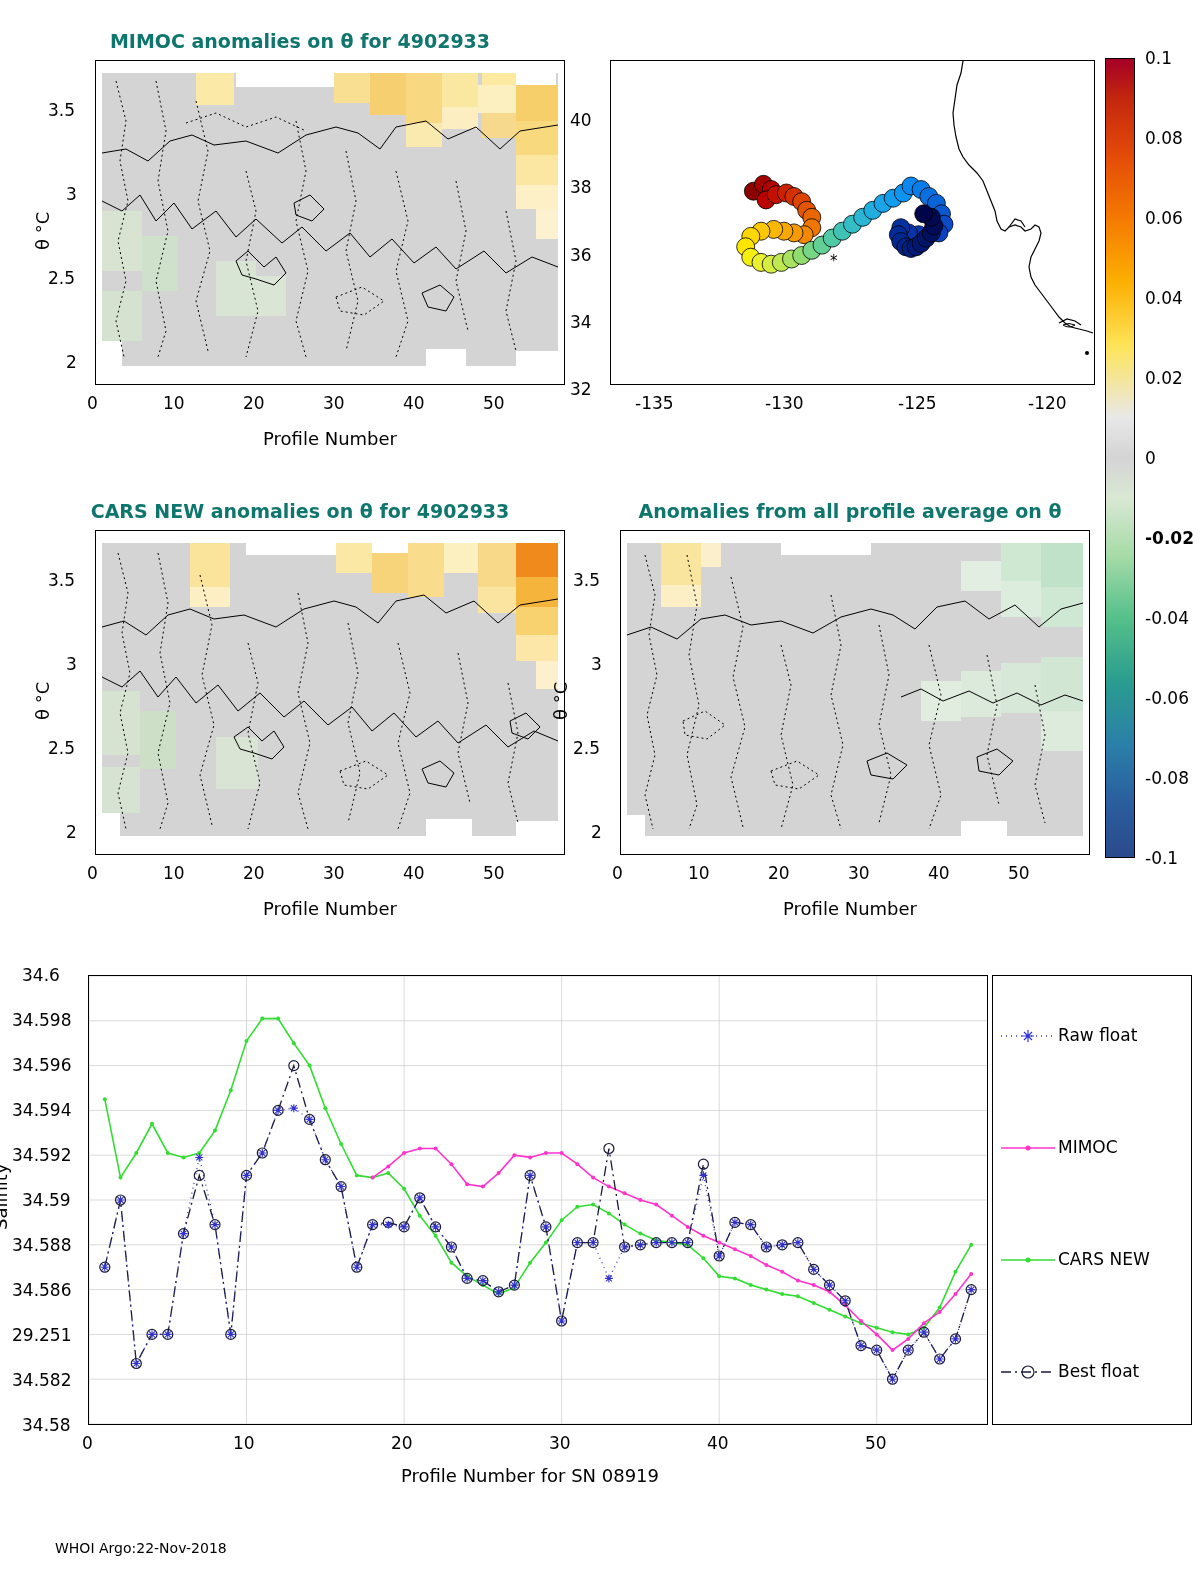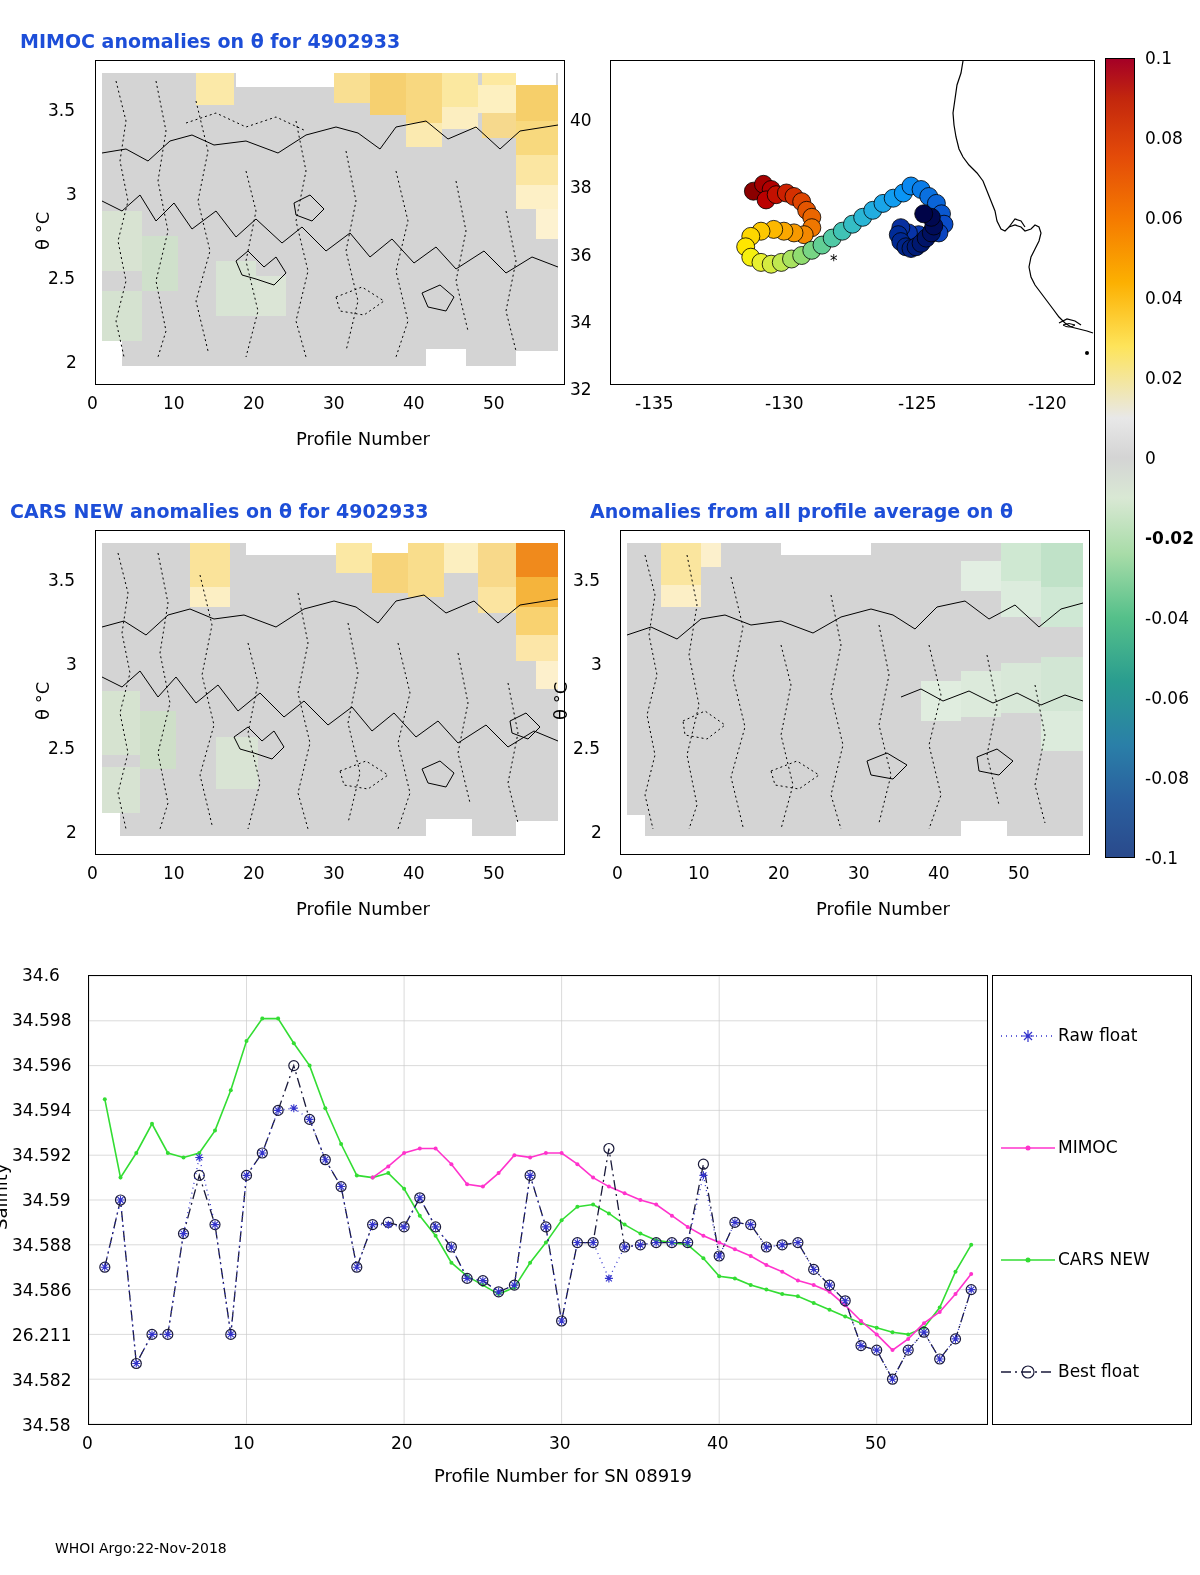--- a/index.html
+++ b/index.html
@@ -1,19 +1,19 @@
 <!DOCTYPE html>
 <html><head>
 <meta charset="utf-8">
 <style>
   html,body{margin:0;padding:0;}
   body{width:1200px;height:1575px;background:#ffffff;font-family:"DejaVu Sans",sans-serif;position:relative;overflow:hidden;}
   .panel{position:absolute;}
-  .ptitle{font-weight:bold;font-size:19px;color:#1d4ed8;}
-  .axlabel{font-size:18px;color:#000;padding-left:33px;}
+  .ptitle{font-weight:bold;font-size:19px;text-align:center;color:#0f766e;}
+  .axlabel{font-size:18px;color:#000;}
   .tick{font-size:17px;color:#000;position:absolute;}
   .axisbox{position:absolute;border:1px solid #000;box-sizing:border-box;background:#fff;}
   .rotlabel{position:absolute;transform:rotate(-90deg);transform-origin:left top;font-size:18px;white-space:nowrap;}
   .footer{position:absolute;font-size:14px;color:#000;}
   svg{display:block;}
   .legend-box{position:absolute;border:1px solid #000;background:#fff;box-sizing:border-box;}
   .legend-label{font-size:17px;color:#000;}
 </style>
 </head>
 <body>
@@ -586,21 +586,21 @@
   <div class="legend-label" style="position:absolute;left:1058px;top:431px;">Best float</div>
 
   <div class="tick" style="left:22px;top:35px;">34.6</div>
   <div class="tick" style="left:12px;top:80px;">34.598</div>
   <div class="tick" style="left:12px;top:125px;">34.596</div>
   <div class="tick" style="left:12px;top:170px;">34.594</div>
   <div class="tick" style="left:12px;top:215px;">34.592</div>
   <div class="tick" style="left:22px;top:260px;">34.59</div>
   <div class="tick" style="left:12px;top:305px;">34.588</div>
   <div class="tick" style="left:12px;top:350px;">34.586</div>
-  <div class="tick" style="left:12px;top:395px;">26.211</div>
+  <div class="tick" style="left:12px;top:395px;">29.251</div>
   <div class="tick" style="left:12px;top:440px;">34.582</div>
   <div class="tick" style="left:22px;top:485px;">34.58</div>
 
   <div class="tick" style="left:82px;top:503px;">0</div>
   <div class="tick" style="left:233px;top:503px;">10</div>
   <div class="tick" style="left:391px;top:503px;">20</div>
   <div class="tick" style="left:549px;top:503px;">30</div>
   <div class="tick" style="left:707px;top:503px;">40</div>
   <div class="tick" style="left:865px;top:503px;">50</div>
 

